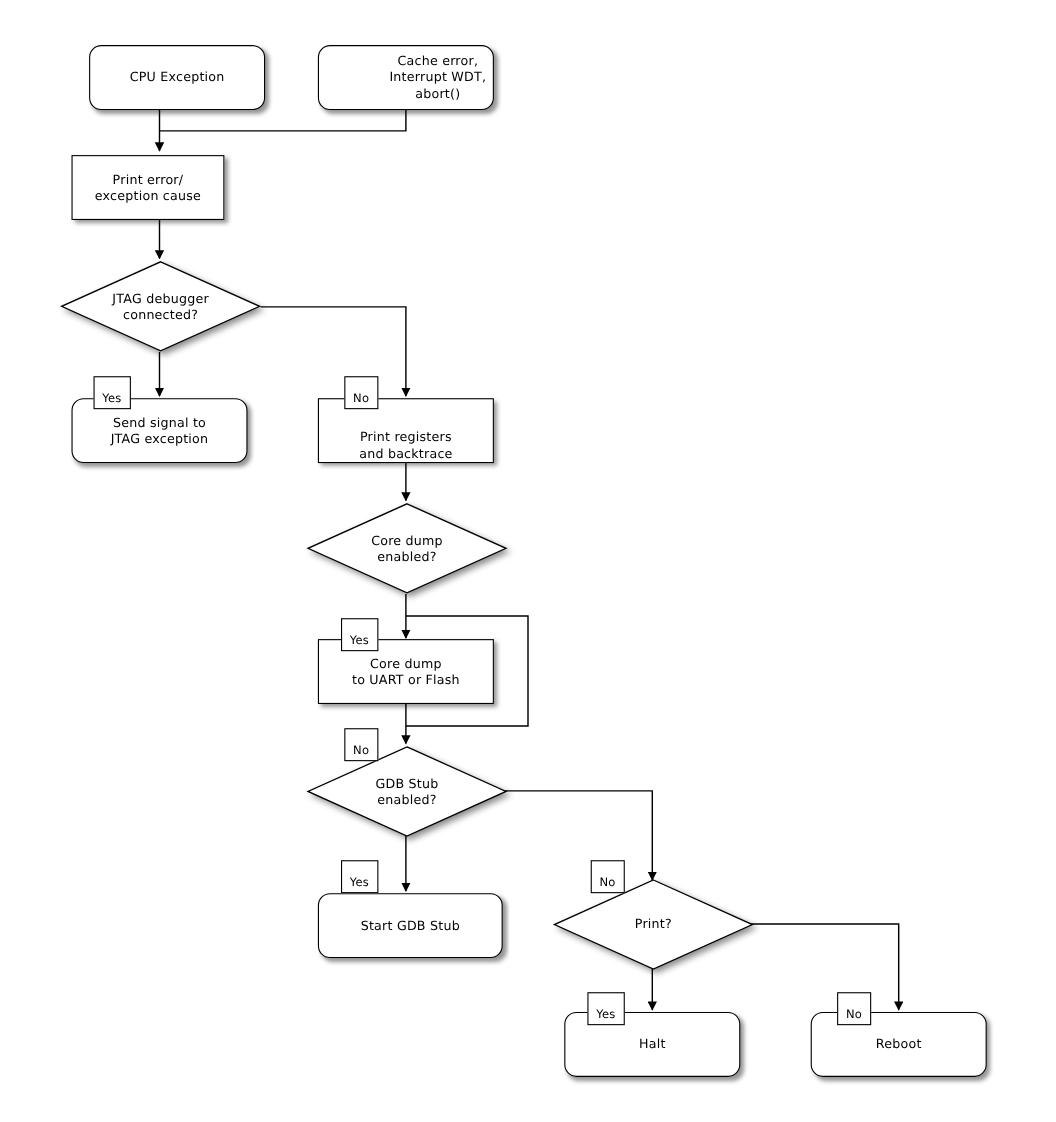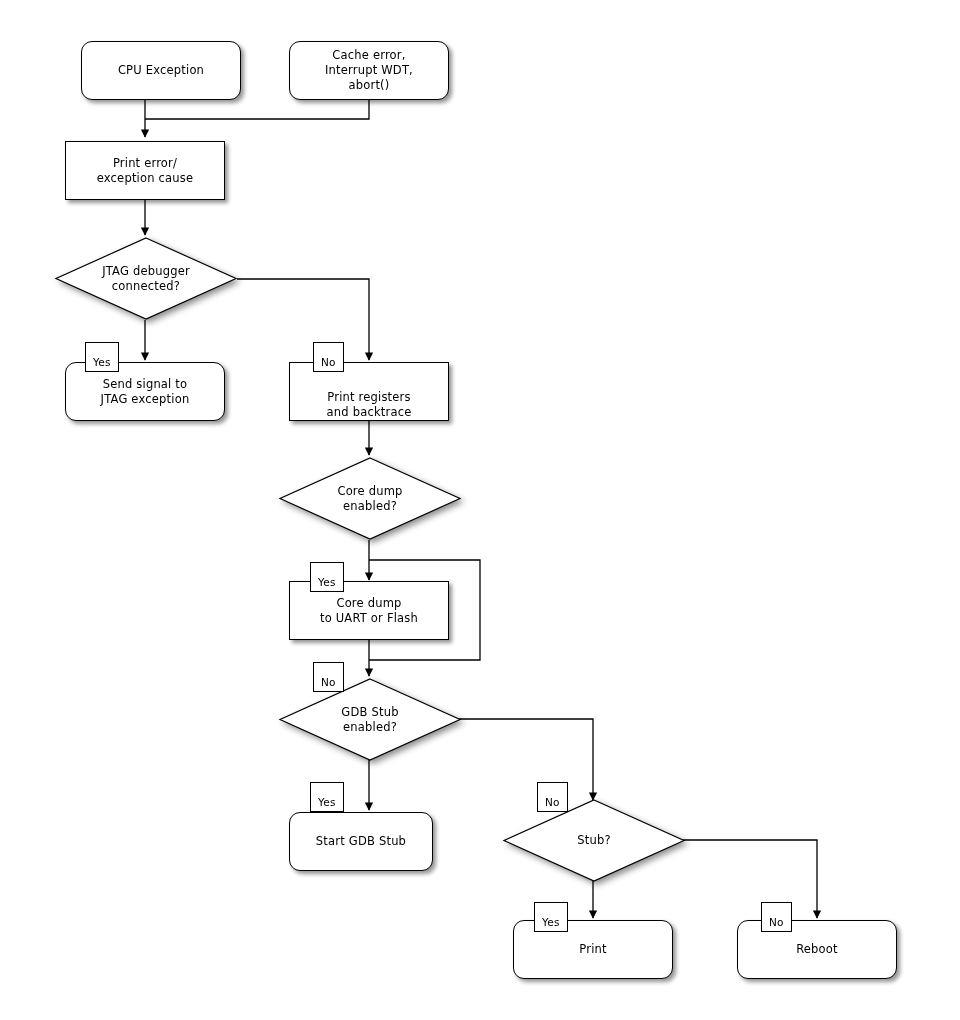--- a/index.html
+++ b/index.html
@@ -130,27 +130,27 @@
       <path d="M 593 880 L 593 918" marker-end="url(#arrow)"></path>
 
       <path d="M 683 840 L 817 840 L 817 918" marker-end="url(#arrow)"></path>
     </g>
   </svg>
 
   <div class="node rounded" style="left:65px; top:41px; width:160px; height:59px;margin-left:16px;">
     <span class="label">CPU Exception</span>
   </div>
 
-  <div class="node rounded" style="left:289px; top:41px; width:160px; height:59px;">
+  <div class="node rounded" style="left:289px; top:41px; width:160px; height:59px;justify-content:flex-end;">
     <span class="label">Cache error,
 Interrupt WDT,
 abort()</span>
   </div>
 
-  <div class="node square" style="left:65px; top:141px; width:160px; height:59px;">
+  <div class="node square" style="left:65px; top:141px; width:139px; height:59px;">
     <span class="label">Print error/
 exception cause</span>
   </div>
 
   <div class="diamond-wrap" style="left:55px; top:237px; width:182px; height:83px;">
     <svg width="182" height="83" viewBox="0 0 182 83" xmlns="http://www.w3.org/2000/svg">
       <polygon points="91,1 181,41.5 91,82 1,41.5" fill="#ffffff" stroke="#000000" stroke-width="1.2" style="filter: drop-shadow(3px 3px 3px rgba(0,0,0,0.45));"></polygon>
     </svg>
     <span class="dlabel">JTAG debugger
 connected?</span>
@@ -180,33 +180,33 @@
   </div>
 
   <div class="diamond-wrap" style="left:279px; top:678px; width:182px; height:83px;">
     <svg width="182" height="83" viewBox="0 0 182 83" xmlns="http://www.w3.org/2000/svg">
       <polygon points="91,1 181,41.5 91,82 1,41.5" fill="#ffffff" stroke="#000000" stroke-width="1.2" style="filter: drop-shadow(3px 3px 3px rgba(0,0,0,0.45));"></polygon>
     </svg>
     <span class="dlabel">GDB Stub
 enabled?</span>
   </div>
 
-  <div class="node rounded" style="left:289px; top:812px; width:144px; height:59px;">
+  <div class="node rounded" style="left:289px; top:812px; width:168px; height:59px;">
     <span class="label">Start GDB Stub</span>
   </div>
 
   <div class="diamond-wrap" style="left:503px; top:799px; width:182px; height:83px;">
     <svg width="182" height="83" viewBox="0 0 182 83" xmlns="http://www.w3.org/2000/svg">
       <polygon points="91,1 181,41.5 91,82 1,41.5" fill="#ffffff" stroke="#000000" stroke-width="1.2" style="filter: drop-shadow(3px 3px 3px rgba(0,0,0,0.45));"></polygon>
     </svg>
-    <span class="dlabel">Stub?</span>
+    <span class="dlabel">Print?</span>
   </div>
 
   <div class="node rounded" style="left:513px; top:920px; width:160px; height:59px;">
-    <span class="label">Print</span>
+    <span class="label">Halt</span>
   </div>
 
   <div class="node rounded" style="left:737px; top:920px; width:160px; height:59px;justify-content:center;">
     <span class="label">Reboot</span>
   </div>
 
   <div class="edge-label" style="left:85px; top:342px;">Yes</div>
 
   <div class="edge-label" style="left:313px; top:342px;">No</div>
 

